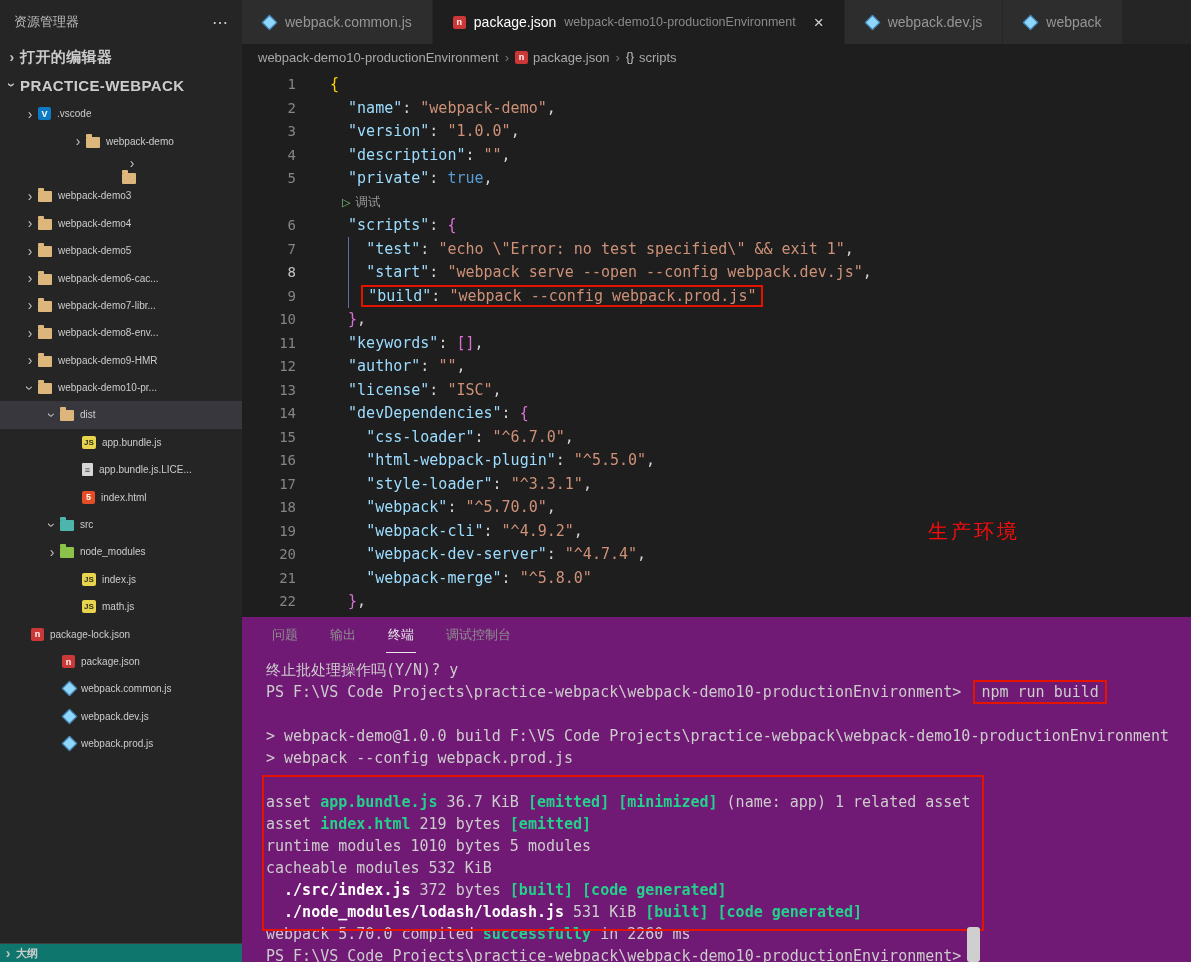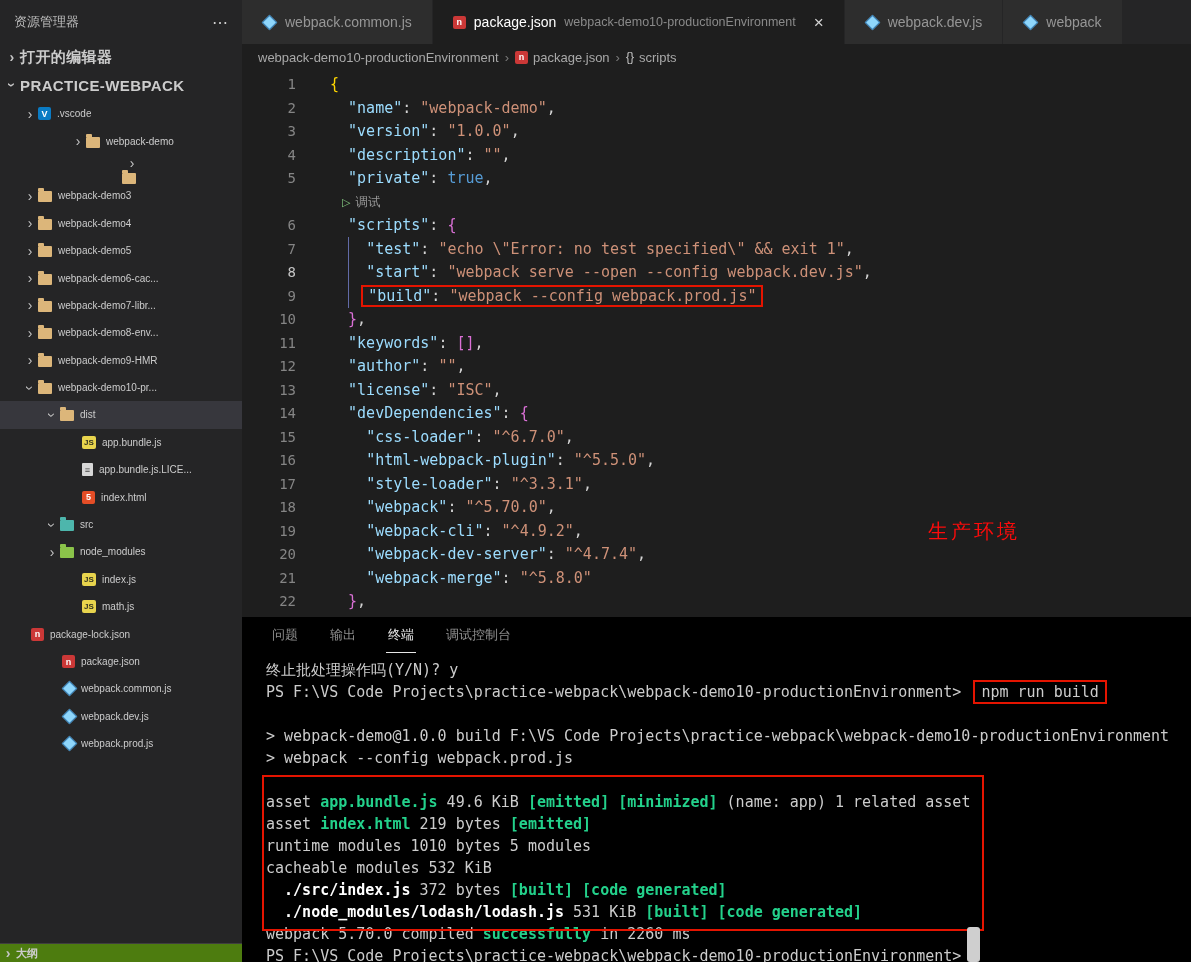--- a/index.html
+++ b/index.html
@@ -12,21 +12,21 @@
   .dots{margin-left:auto;color:#cfcfcf;font-size:16px;cursor:pointer}
   .sb-sec{height:26px;display:flex;align-items:center;font-size:15px;font-weight:bold;color:#cccccc;letter-spacing:.4px;padding-left:4px}
   .sb-sec.ws{height:30px}
   .chev{display:inline-block;width:16px;text-align:center;color:#c5c5c5;font-size:14px;flex-shrink:0}
   .chev::before{content:"›"}
   .chev.down{transform:rotate(90deg)}
   .sb-row{display:flex;align-items:center;height:27.4px;font-size:10px;color:#cccccc;white-space:nowrap;cursor:pointer}
   .sb-row.selected{background:#37373d}
   .sb-row .ic{margin-right:6px}
   .sb-label{overflow:hidden;text-overflow:ellipsis}
-  .outline{position:absolute;left:0;bottom:0;width:100%;height:19px;border-top:1px solid #3f3f3f;display:flex;align-items:center;font-size:11px;font-weight:bold;color:#ccc;background:#4d7c0f}
+  .outline{position:absolute;left:0;bottom:0;width:100%;height:19px;border-top:1px solid #3f3f3f;display:flex;align-items:center;font-size:11px;font-weight:bold;color:#ccc;background:#0f766e}
 
   
   .ic{display:inline-flex;align-items:center;justify-content:center;flex-shrink:0}
   .ic-folder,.ic-folder-node,.ic-folder-src{width:14px;height:11px;border-radius:1px;position:relative;margin-top:2px}
   .ic-folder::before,.ic-folder-node::before,.ic-folder-src::before{content:"";position:absolute;top:-3px;left:0;width:6px;height:3px;border-radius:1px 1px 0 0;background:inherit}
   .ic-folder{background:#dcb67a}
   .ic-folder-node{background:#8bc34a}
   .ic-folder-src{background:#4db6ac}
   .ic-js{background:#e8d44d;color:#33331f;font-weight:bold;font-size:8px;border-radius:2px;width:14px;height:13px}
   .ic-js::before{content:"JS"}
@@ -62,21 +62,21 @@
   .ct{margin-left:34px}
   .k{color:#9cdcfe}.s{color:#ce9178}.b{color:#569cd6}.p{color:#d4d4d4}
   .g1{color:#ffd700}.g2{color:#da70d6}
   .lens{display:inline-flex;align-items:center;gap:5px;font-size:12.5px;color:#999;font-family:"Liberation Sans",sans-serif;padding-left:12px}
   .lens-tri::before{content:"▷";color:#89d185;font-size:11px}
   .redbox{border:2px solid #e51400;padding:0 5px;margin-left:-5px}
   .guide{position:absolute;left:106px;top:167px;width:1px;height:71px;background:#6e79c0;opacity:.85}
   .prod-note{position:absolute;left:686px;top:448px;color:#fb0b0b;font-size:20px;letter-spacing:3px}
 
   
-  .panel{height:345px;background:#000000}
+  .panel{height:345px;background:#701a75}
   .panel-tabs{height:36px;display:flex;align-items:stretch;gap:28px;padding-left:28px;font-size:13px;color:#8f8f8f}
   .ptab{display:flex;align-items:center;border-bottom:1px solid transparent;padding:0 2px;cursor:pointer}
   .ptab.active{color:#e7e7e7;border-bottom-color:#e7e7e7}
   .term{position:relative;padding:6px 0 0 24px;font-family:"DejaVu Sans Mono","Liberation Mono",monospace;font-size:15px;color:#cccccc}
   .tl{height:22px;line-height:22px;white-space:pre;overflow:visible}
   .g{color:#23d18b;font-weight:bold}
   .w{color:#fff;font-weight:bold}
   .rb{border:2px solid #e51400;padding:1px 6px;margin-left:3px}
   .bigbox{position:absolute;left:20px;top:122px;width:722px;height:156px;border:2px solid #e51400;pointer-events:none}
   .thumb{position:absolute;left:725px;top:274px;width:13px;height:35px;background:#cfcfcf;border-radius:3px}
@@ -288,21 +288,21 @@
         <span class="ptab">调试控制台</span>
       </div>
     <div class="term">
       <div>
           <div class="tl"><span>终止批处理操作吗(Y/N)? y</span></div>
           <div class="tl"><span>PS F:\VS Code Projects\practice-webpack\webpack-demo10-productionEnvironment&gt; </span><span class="rb">npm run build</span></div>
           <div class="tl"></div>
           <div class="tl"><span>&gt; webpack-demo@1.0.0 build F:\VS Code Projects\practice-webpack\webpack-demo10-productionEnvironment</span></div>
           <div class="tl"><span>&gt; webpack --config webpack.prod.js</span></div>
           <div class="tl"></div>
-          <div class="tl"><span>asset </span><span class="g">app.bundle.js</span><span> 49.6 KiB </span><span class="g">[emitted] [minimized]</span><span> (name: app) 1 related asset</span></div>
+          <div class="tl"><span>asset </span><span class="g">app.bundle.js</span><span> 36.7 KiB </span><span class="g">[emitted] [minimized]</span><span> (name: app) 1 related asset</span></div>
           <div class="tl"><span>asset </span><span class="g">index.html</span><span> 219 bytes </span><span class="g">[emitted]</span></div>
           <div class="tl"><span>runtime modules 1010 bytes 5 modules</span></div>
           <div class="tl"><span>cacheable modules 532 KiB</span></div>
           <div class="tl"><span>  </span><span class="w">./src/index.js</span><span> 372 bytes </span><span class="g">[built] [code generated]</span></div>
           <div class="tl"><span>  </span><span class="w">./node_modules/lodash/lodash.js</span><span> 531 KiB </span><span class="g">[built] [code generated]</span></div>
           <div class="tl"><span>webpack 5.70.0 compiled </span><span class="g">successfully</span><span> in 2260 ms</span></div>
           <div class="tl"><span>PS F:\VS Code Projects\practice-webpack\webpack-demo10-productionEnvironment&gt;</span></div>
         </div>
       <div class="bigbox"></div>
       <div class="thumb"></div>

